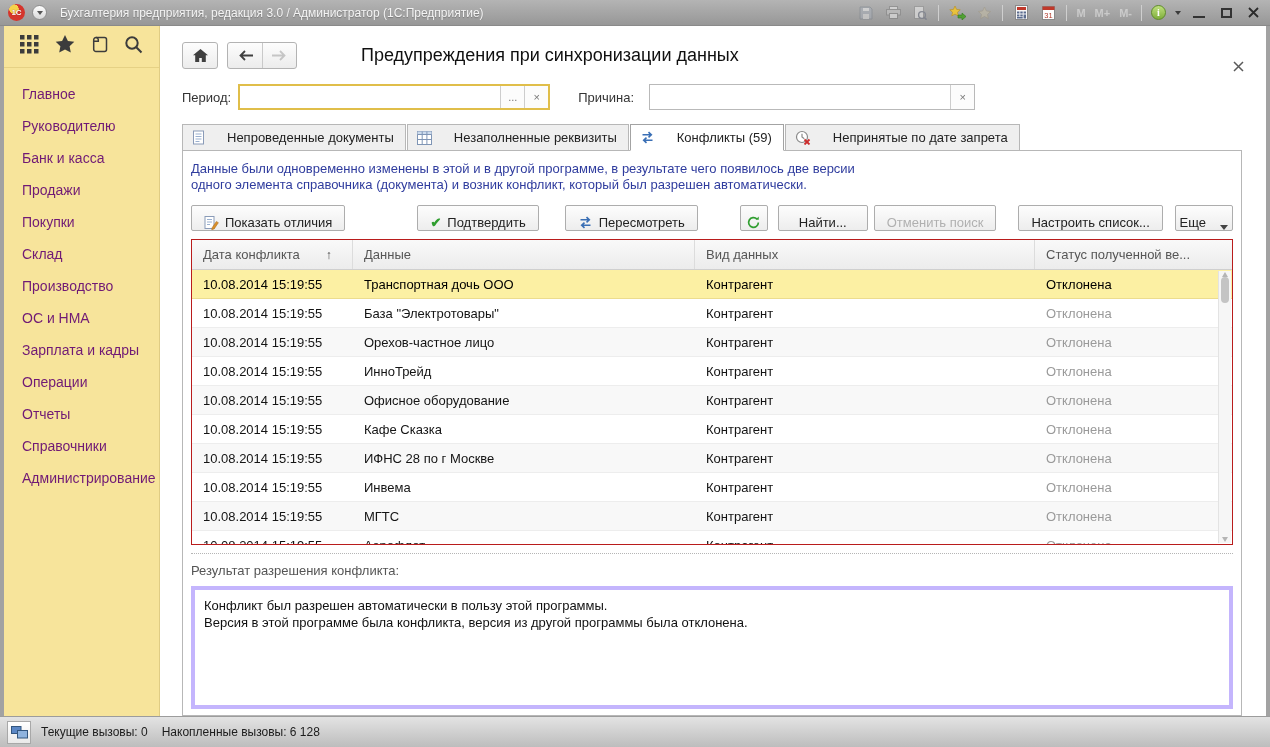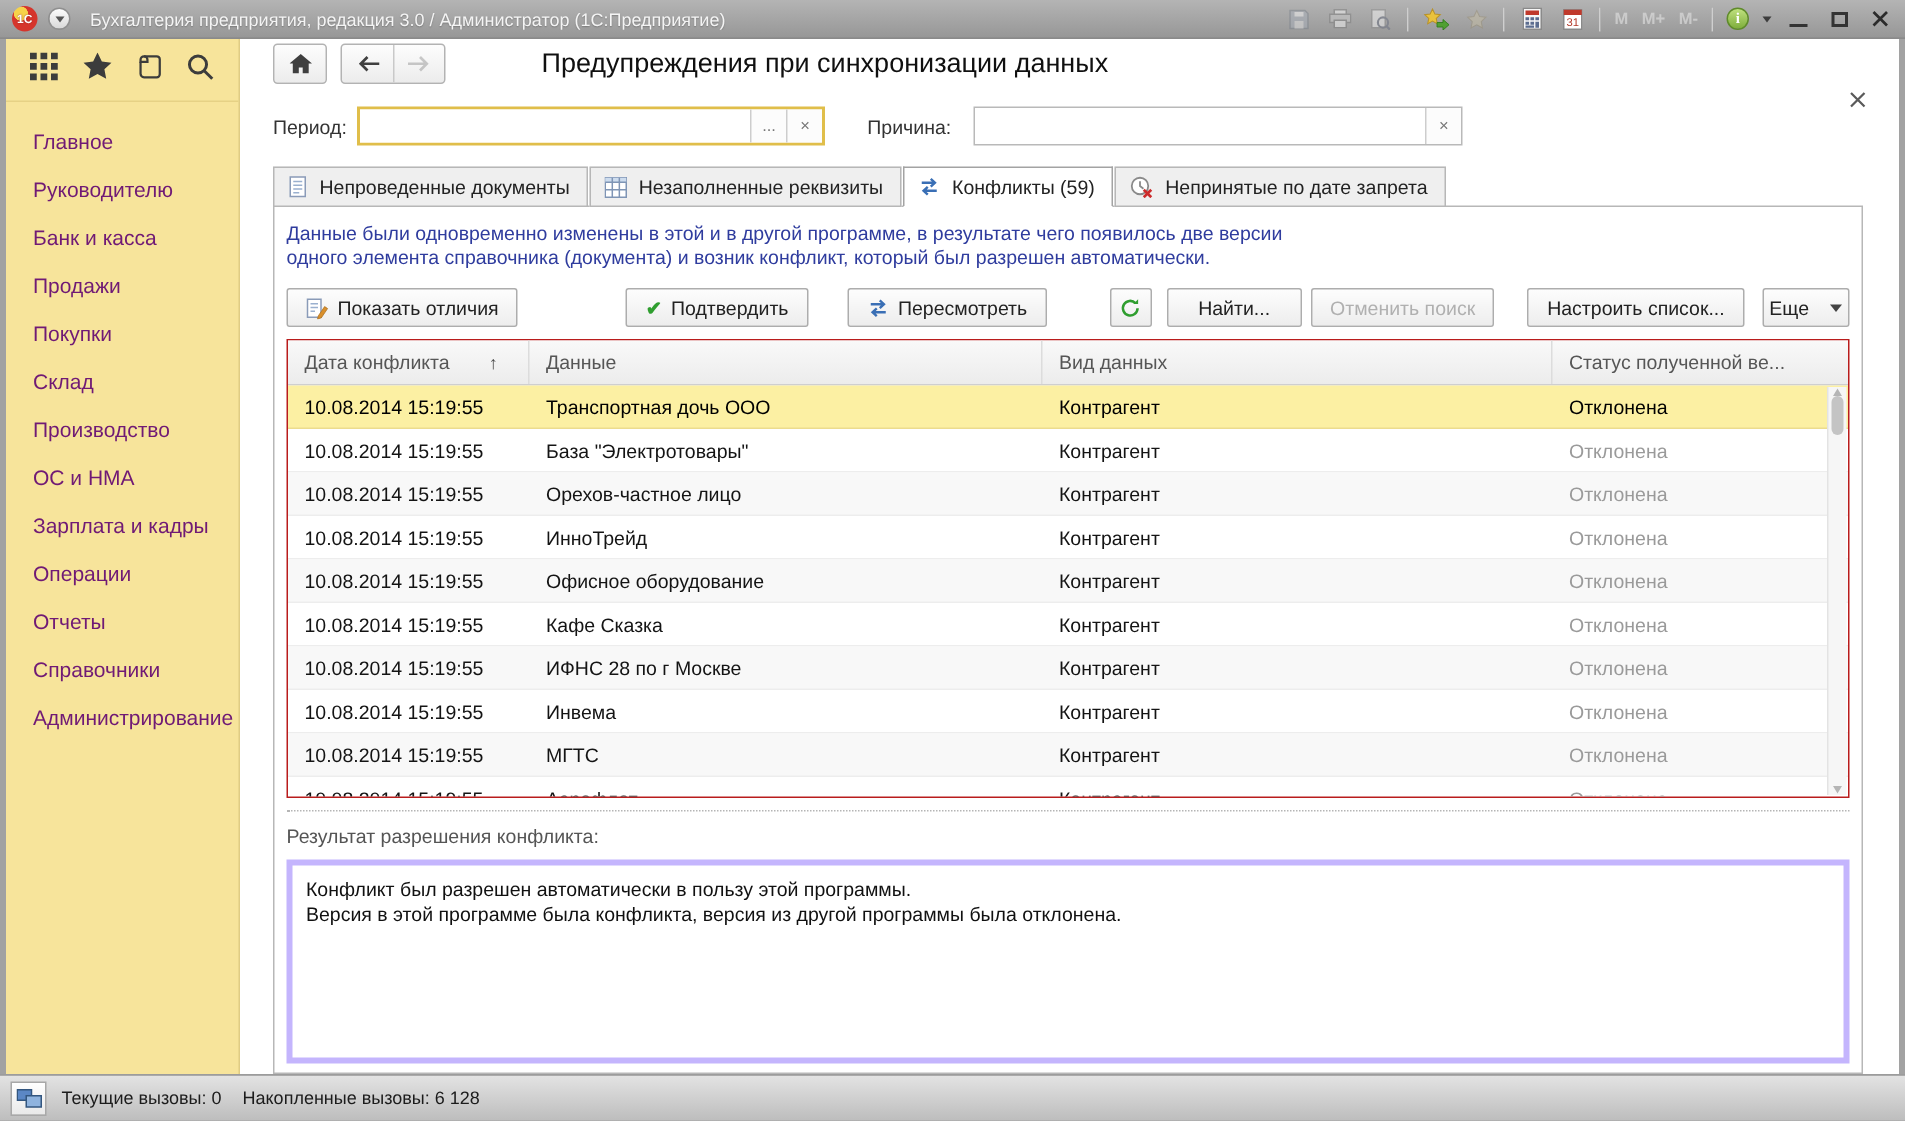--- a/index.html
+++ b/index.html
@@ -25,48 +25,48 @@
   .middle { flex:1; display:flex; border-left:4px solid #a2a2a2; border-right:4px solid #a2a2a2; background:#fff; min-height:0; }
 
   
   .sidebar { width:156px; flex:none; background:#f7e49b; border-right:1px solid #e0cc84; display:flex; flex-direction:column; }
   .sb-icons { height:42px; flex:none; display:flex; align-items:center; justify-content:space-between; padding:0 16px; border-bottom:1px solid #e6d185; }
   .sb-menu { padding-top:10px; }
   .sb-item { font-size:14px; color:#701a75; padding:8px 6px 8px 18px; cursor:pointer; white-space:nowrap; }
 
   
   .content { flex:1; position:relative; background:#fff; display:flex; flex-direction:column; min-width:0; }
-  .nav-row { display:flex; align-items:center; padding:3px 0 0 22px; flex:none; }
+  .nav-row { display:flex; align-items:center; padding:16px 0 0 22px; flex:none; }
   .nav-btn { height:27px; border:1px solid #b3b3b3; border-radius:3px; background:linear-gradient(#fdfdfd,#ececec); display:flex; align-items:center; justify-content:center; }
   .home-btn { width:36px; }
   .nav-group { display:flex; margin-left:9px; height:27px; border:1px solid #b3b3b3; border-radius:3px; background:linear-gradient(#fdfdfd,#ececec); overflow:hidden; }
   .nav-half { width:34px; display:flex; align-items:center; justify-content:center; }
   .nav-half + .nav-half { border-left:1px solid #c9c9c9; }
   .page-title { font-size:18px; color:#101010; margin-left:64px; white-space:nowrap; }
   .form-close { position:absolute; top:32px; right:20px; width:16px; height:16px; display:flex; align-items:center; justify-content:center; cursor:pointer; }
 
   
   .filter-row { display:flex; align-items:center; margin:15px 0 0 22px; flex:none; }
   .f-label { font-size:13px; color:#333; margin-right:7px; }
   .field { display:flex; align-items:stretch; background:#fff; height:26px; }
   .field-period { border:2px solid #e0be4a; width:312px; }
   .field-reason { border:1px solid #b9b9b9; width:326px; margin-left:8px; }
   .field-btn { width:24px; display:flex; align-items:center; justify-content:center; font-size:11px; color:#777; border-left:1px solid #cdcdcd; background:#fcfcfc; cursor:pointer; }
   .gap28 { width:28px; }
 
   
   .tabs { display:flex; align-items:flex-end; margin:14px 24px 0 22px; flex:none; position:relative; z-index:2; }
-  .tab { display:flex; align-items:center; gap:8px; font-size:13px; color:#222; background:#efefef; border:1px solid #b7b7b7; padding:5px 11px 5px 9px; margin-right:1px; margin-bottom:-1px; cursor:pointer; white-space:nowrap; }
+  .tab { display:flex; align-items:center; gap:22px; font-size:13px; color:#222; background:#efefef; border:1px solid #b7b7b7; padding:5px 11px 5px 9px; margin-right:1px; margin-bottom:-1px; cursor:pointer; white-space:nowrap; }
   .tab.active { background:#fff; border-color:#a3a3a3; border-bottom-color:#fff; }
   .panel { margin:0 24px 0 22px; border:1px solid #b7b7b7; flex:1; display:flex; flex-direction:column; min-height:0; padding:8px 6px 6px 6px; background:#fff; position:relative; z-index:1; }
   .info-text { color:#2f3c9e; font-size:13px; line-height:16px; padding:2px 2px 0 2px; flex:none; }
 
   
   .toolbar { display:flex; align-items:center; margin:12px 2px 8px 2px; flex:none; }
-  .btn { height:26px; border:1px solid #adadad; border-radius:2px; background:linear-gradient(#fdfdfd,#ededed); font-size:13px; color:#222; display:inline-flex; align-items:center; gap:6px; padding:0 12px; cursor:pointer; white-space:nowrap; }
+  .btn { height:26px; border:1px solid #adadad; border-radius:2px; background:linear-gradient(#fdfdfd,#ededed); font-size:13px; color:#222; display:inline-flex; align-items:flex-end; gap:6px; padding:0 12px; cursor:pointer; white-space:nowrap; }
   .btn.disabled { color:#b0b0b0; cursor:default; }
   .btn.icon-only { width:28px; padding:0; justify-content:center; }
   .check-glyph { color:#2f9e2f; font-size:13px; font-weight:bold; }
   .more-caret { width:0; height:0; border-left:4px solid transparent; border-right:4px solid transparent; border-top:5px solid #444; margin-left:8px; }
 
   
   .table { margin:0 2px; border:1px solid #b91c1c; flex:none; position:relative; background:#fff; }
   .thead { display:flex; height:30px; background:linear-gradient(#f9f9f9,#ececec); border-bottom:1px solid #cfcfcf; padding-right:14px; }
   .th { font-size:13px; color:#565656; display:flex; align-items:center; padding:0 11px; border-right:1px solid #dcdcdc; overflow:hidden; white-space:nowrap; }
   .sort-arrow { margin-left:26px; color:#444; font-size:12px; }

